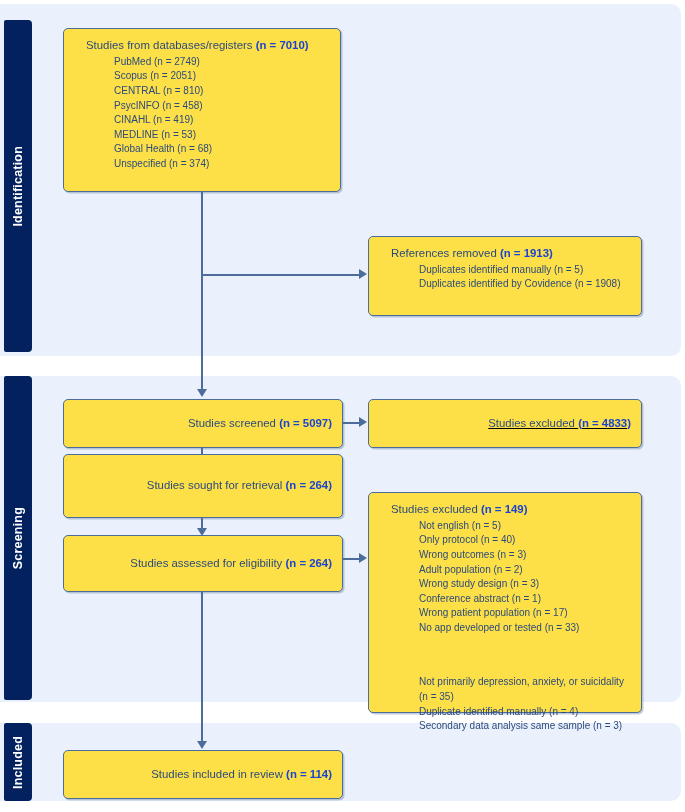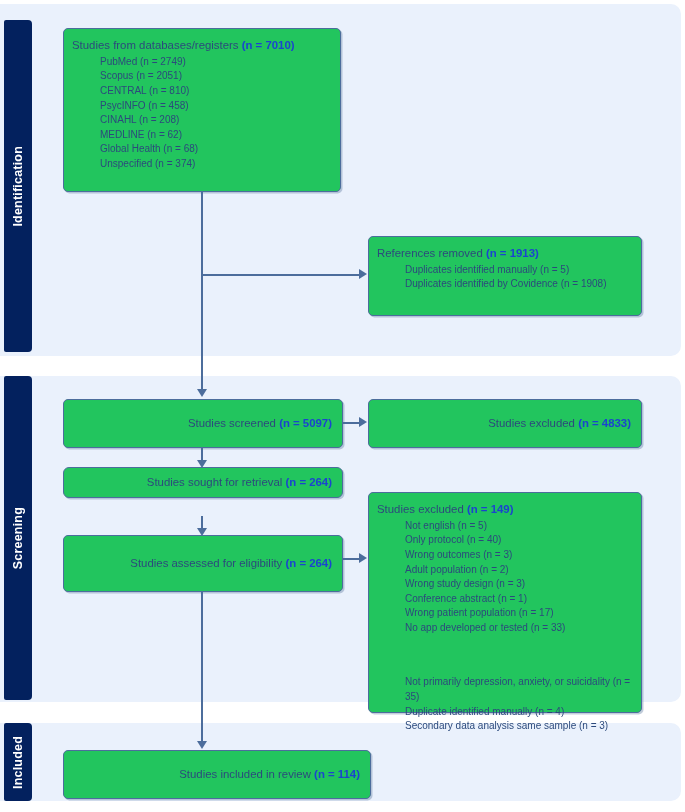--- a/index.html
+++ b/index.html
@@ -50,26 +50,26 @@
     letter-spacing: 0.2px;
     white-space: nowrap;
   }
   #tab-identification { top: 20px;  height: 332px; }
   #tab-screening      { top: 376px; height: 324px; }
   #tab-included       { top: 723px; height: 78px;  }
 
   
   .flow-box {
     position: absolute;
-    background: #22c55e;
+    background: #fde047;
     border: 1.4px solid #4c6d9c;
     border-radius: 5px;
     box-sizing: border-box;
     box-shadow: 1.5px 1.5px 0 rgba(80,110,150,0.35);
-    padding: 9px 10px 9px 8px;
+    padding: 9px 10px 9px 22px;
   }
   .box-title {
     font-size: 11.4px;
     color: #2c4a7c;
     line-height: 1.38;
     white-space: nowrap;
   }
   .box-title b { color: #1b44cf; font-weight: bold; }
   .sub-list {
     margin: 1px 0 0 0;
@@ -156,22 +156,22 @@
 
   <div class="flow-box" style="left:63px; top:28px; width:278px; height:164px;">
     <div class="box-title">
       <span>Studies from databases/registers </span><b>(n = 7010)</b>
     </div>
     <ul class="sub-list">
       <li>PubMed (n = 2749)</li>
       <li>Scopus (n = 2051)</li>
       <li>CENTRAL (n = 810)</li>
       <li>PsycINFO (n = 458)</li>
-      <li>CINAHL (n = 208)</li>
-      <li>MEDLINE (n = 62)</li>
+      <li>CINAHL (n = 419)</li>
+      <li>MEDLINE (n = 53)</li>
       <li>Global Health (n = 68)</li>
       <li>Unspecified (n = 374)</li>
     </ul>
   </div>
 
   <div class="flow-box" style="left:368px; top:236px; width:274px; height:80px;">
     <div class="box-title">
       <span>References removed </span><b>(n = 1913)</b>
     </div>
     <ul class="sub-list">
@@ -179,27 +179,27 @@
       <li>Duplicates identified by Covidence (n = 1908)</li>
     </ul>
   </div>
 
   <div class="flow-box vcenter" style="left:63px; top:399px; width:280px; height:49px;">
     <div class="box-title">
       <span>Studies screened </span><b>(n = 5097)</b>
     </div>
   </div>
 
-  <div class="flow-box vcenter" style="left:368px; top:399px; width:274px; height:49px;">
+  <div class="flow-box vcenter" style="left:368px; top:399px; width:274px; height:49px;text-decoration:underline;">
     <div class="box-title">
       <span>Studies excluded </span><b>(n = 4833)</b>
     </div>
   </div>
 
-  <div class="flow-box vcenter" style="left:63px; top:467px; width:280px; height:31px;border-radius:6px;">
+  <div class="flow-box vcenter" style="left:63px; top:454px; width:280px; height:64px;">
     <div class="box-title">
       <span>Studies sought for retrieval </span><b>(n = 264)</b>
     </div>
   </div>
 
   <div class="flow-box vcenter" style="left:63px; top:535px; width:280px; height:57px;">
     <div class="box-title">
       <span>Studies assessed for eligibility </span><b>(n = 264)</b>
     </div>
   </div>
@@ -216,19 +216,19 @@
       <li>Wrong study design (n = 3)</li>
       <li>Conference abstract (n = 1)</li>
       <li>Wrong patient population (n = 17)</li>
       <li>No app developed or tested (n = 33)</li>
       <li class="wrap">Not primarily depression, anxiety, or suicidality (n = 35)</li>
       <li>Duplicate identified manually (n = 4)</li>
       <li>Secondary data analysis same sample (n = 3)</li>
     </ul>
   </div>
 
-  <div class="flow-box vcenter" style="left:63px; top:750px; width:308px; height:49px;">
+  <div class="flow-box vcenter" style="left:63px; top:750px; width:280px; height:49px;">
     <div class="box-title">
       <span>Studies included in review </span><b>(n = 114)</b>
     </div>
   </div>
 
 </div>
 
 </body></html>

